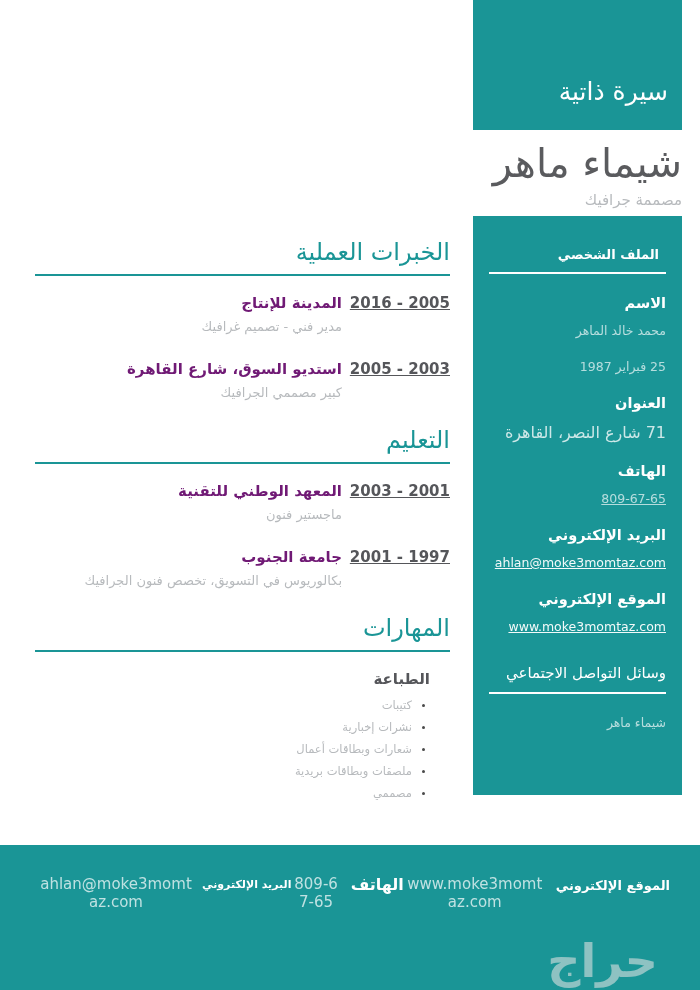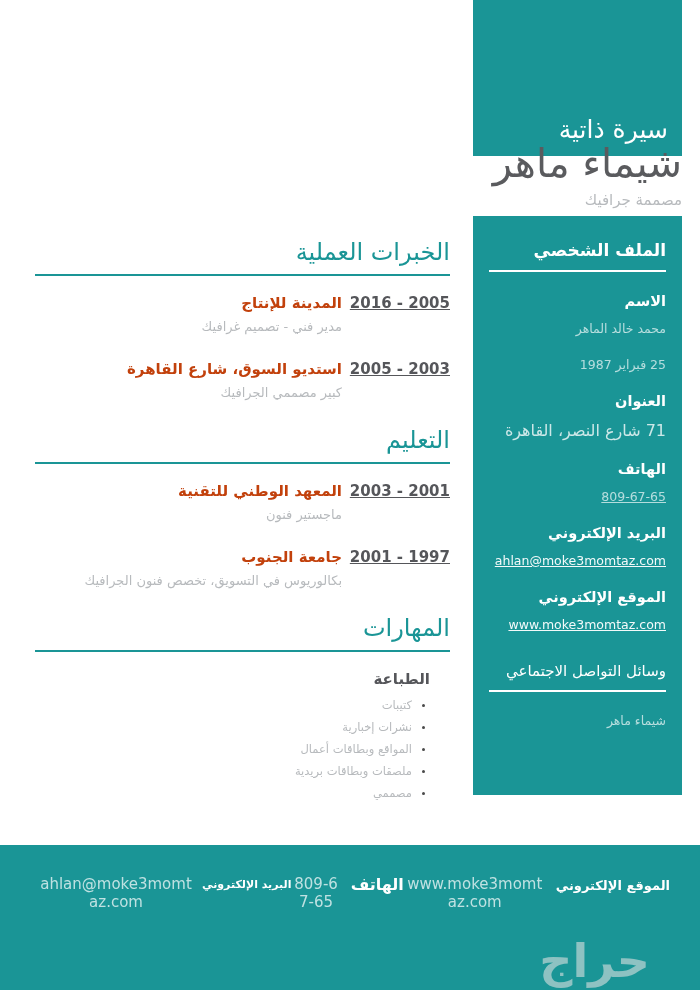--- a/index.html
+++ b/index.html
@@ -8,45 +8,45 @@
     width: 700px; height: 990px;
     position: relative;
     background: #ffffff;
     font-family: "DejaVu Sans", sans-serif;
     overflow: hidden;
   }
 
   
   .banner {
     position: absolute; left: 473px; top: 0;
-    width: 209px; height: 156px;
+    width: 209px; height: 130px;
     background: #1a9596;
     display: flex; align-items: flex-end; justify-content: flex-end;
-    padding: 0 14px 12px 10px;
+    padding: 0 14px 24px 10px;
   }
   .banner-title { color: #ffffff; font-size: 25px; direction: rtl; }
 
   
   .name-block {
     position: absolute; right: 18px; top: 140px;
     direction: rtl; text-align: right;
   }
   .person-name { font-size: 40px; color: #5a5b5e; line-height: 1.15; }
   .person-job  { font-size: 15px; color: #b7babd; margin-top: 5px; }
 
   
   .sidebar {
     position: absolute; left: 473px; top: 216px;
     width: 209px; height: 579px;
     background: #1a9596;
     direction: rtl; text-align: right;
     padding: 24px 16px 0 16px;
     color: #ffffff;
   }
-  .sb-heading { font-size: 17px; font-weight: bold; margin: 0; }
+  .sb-heading { font-size: 13px; font-weight: bold; margin: 7px; }
   .sb-rule { border: none; border-top: 2px solid #ffffff; margin: 10px 0 0 0; }
   .sb-field { margin-top: 21px; }
   .sb-label { font-weight: bold; font-size: 14.5px; }
   .sb-value { font-size: 12.5px; color: rgba(255,255,255,0.68); margin-top: 12px; }
   .sb-value.large  { font-size: 16px; color: rgba(255,255,255,0.78); }
   .sb-value.bright { color: rgba(255,255,255,0.95); }
   .sb-social-heading { font-size: 15px; font-weight: normal; margin: 30px 0 0 0; }
   .ltr { direction: ltr; unicode-bidi: isolate; text-decoration: underline; }
 
   
@@ -61,21 +61,21 @@
     margin: 0 0 18px 0; padding-bottom: 8px;
     border-bottom: 2px solid #1a9596;
   }
   .entry { display: flex; margin-bottom: 26px; }
   .entry-dates {
     width: 108px; flex: 0 0 108px;
     font-weight: bold; color: #55565a; font-size: 15px;
     padding-left: 6px;
   }
   .entry-body { flex: 1 1 auto; padding-left: 4px; }
-  .entry-title { font-weight: bold; color: #c2410c; font-size: 15px; }
+  .entry-title { font-weight: bold; color: #701a75; font-size: 15px; }
   .entry-sub   { color: #b7babd; font-size: 13px; margin-top: 7px; }
 
   .skills-columns { display: flex; gap: 26px; padding-right: 20px; }
   .skill-col-print { flex: 0 0 145px; }
   .skill-col-web   { flex: 1 1 auto; }
   .skill-col-title { font-weight: bold; color: #55565a; font-size: 15px; margin-bottom: 10px; }
   .skill-list { margin: 0; padding: 0 18px 0 0; list-style: disc; }
   .skill-list li { font-size: 11.5px; color: #b7babd; margin-bottom: 8px; }
   .skill-list li::marker { color: #4a4a4a; font-size: 10px; }
 
@@ -96,21 +96,21 @@
   .fgroup.phone   .flabel { font-size: 16px; margin-top: 0; }
   .fgroup.email   .flabel { font-size: 11px; }
   .fvalue {
     color: rgba(255,255,255,0.72); font-size: 15px;
     direction: ltr; unicode-bidi: isolate;
     word-break: break-all; text-align: center;
   }
   .fgroup.website .fvalue { width: 142px; }
   .fgroup.email   .fvalue { width: 152px; }
   .watermark {
-    position: absolute; right: 50px; bottom: 2px;
+    position: absolute; right: 42px; bottom: 2px;
     font-size: 46px; font-weight: bold; letter-spacing: 3px;
     color: #8ec2c2; direction: rtl;
   }
 </style>
 </head>
 <body>
 
 <div class="banner">
   <span class="banner-title">سيرة ذاتية</span>
 </div>
@@ -159,21 +159,21 @@
   </div>
 
   <div class="section">
     <h2 class="section-heading">المهارات</h2>
     <div class="skills-columns">
       <div class="skill-col-print">
         <div class="skill-col-title">الطباعة</div>
         <ul class="skill-list">
           <li>كتيبات</li>
           <li>نشرات إخبارية</li>
-          <li>المواقع وبطاقات أعمال</li>
+          <li>شعارات وبطاقات أعمال</li>
           <li>ملصقات وبطاقات بريدية</li>
           <li>مصممي</li>
         </ul>
       </div>
     </div>
   </div>
 
 </div>
 
 <div class="sidebar">

